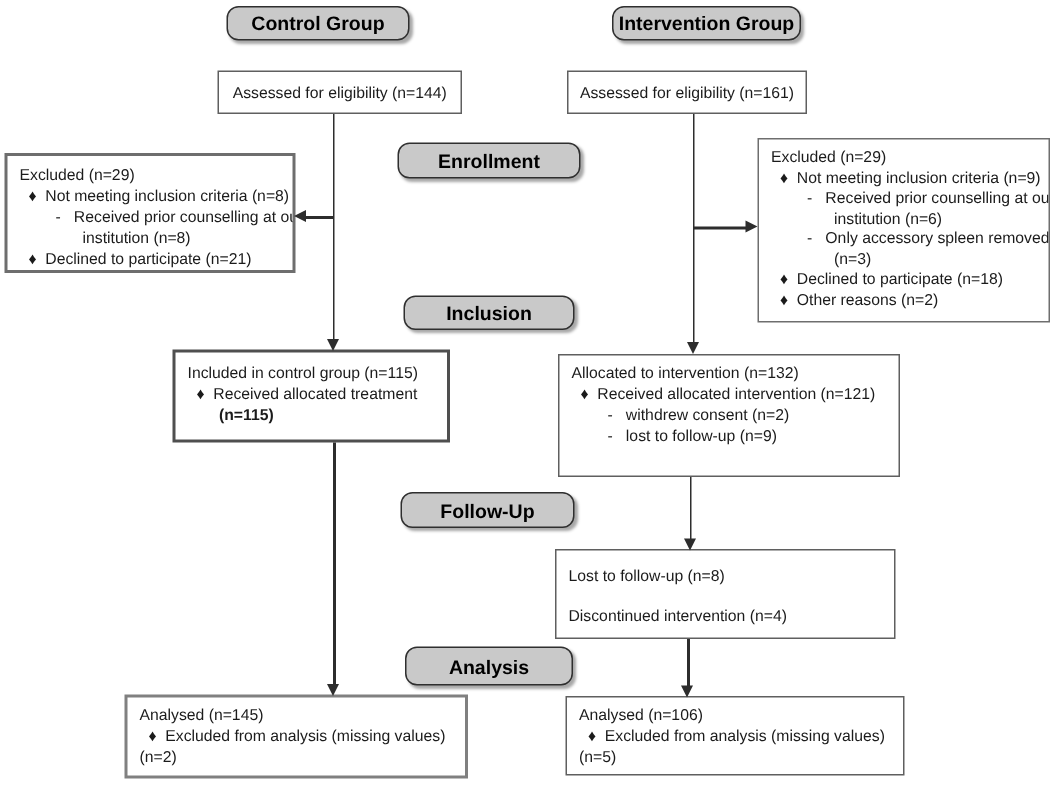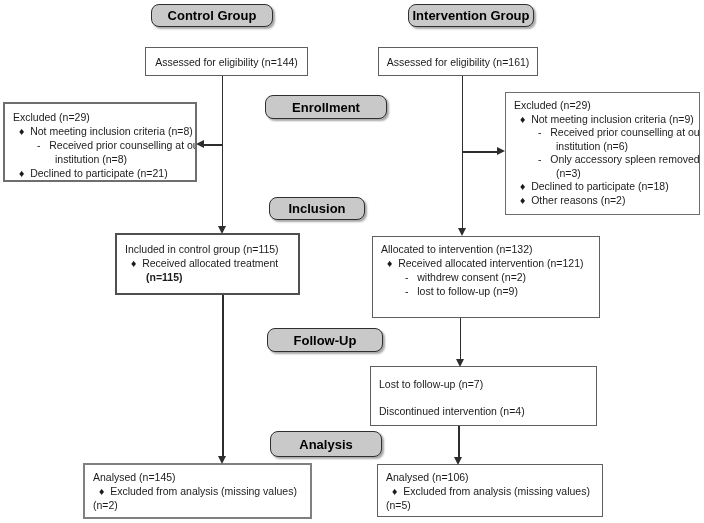--- a/index.html
+++ b/index.html
@@ -41,21 +41,21 @@
 </style>
 </head>
 <body>
 
 <div class="canvas">
 
   <div class="pill" style="left:151px;top:4px;width:122px;height:23px;">Control Group</div>
   <div class="pill" style="left:408px;top:4px;width:126px;height:23px;">Intervention Group</div>
 
   <div class="pill" style="left:265px;top:95px;width:122px;height:24px;">Enrollment</div>
-  <div class="pill" style="left:269px;top:197px;width:96px;height:23px;">Inclusion</div>
+  <div class="pill" style="left:269px;top:197px;width:114px;height:23px;">Inclusion</div>
   <div class="pill" style="left:267px;top:328px;width:116px;height:24px;">Follow-Up</div>
   <div class="pill" style="left:270px;top:431px;width:112px;height:26px;">Analysis</div>
 
   <div class="flow-box center-box" style="left:145px;top:47px;width:163px;height:29px;">
       <div class="ln i0">Assessed for eligibility (n=144)</div>
     </div>
 
   <div class="flow-box center-box" style="left:378px;top:47px;width:160px;height:29px;">
       <div class="ln i0">Assessed for eligibility (n=161)</div>
     </div>
@@ -86,21 +86,21 @@
     </div>
 
   <div class="flow-box" style="left:372px;top:236px;width:228px;height:82px;padding-top:5px;">
       <div class="ln i0">Allocated to intervention (n=132)</div>
       <div class="ln i1">♦  Received allocated intervention (n=121)</div>
       <div class="ln i2">-   withdrew consent (n=2)</div>
       <div class="ln i2">-   lost to follow-up (n=9)</div>
     </div>
 
   <div class="flow-box box-followup" style="left:370px;top:366px;width:227px;height:60px;">
-      <div class="ln i0">Lost to follow-up (n=7)</div>
+      <div class="ln i0">Lost to follow-up (n=8)</div>
       <div class="ln i0">Discontinued intervention (n=4)</div>
     </div>
 
   <div class="flow-box b2" style="left:83px;top:463px;width:229px;height:56px;border-color:#808080;padding-top:5px;">
       <div class="ln i0">Analysed (n=145)</div>
       <div class="ln i1">♦  Excluded from analysis (missing values)</div>
       <div class="ln i0">(n=2)</div>
     </div>
 
   <div class="flow-box" style="left:377px;top:464px;width:226px;height:53px;padding-top:5px;">

